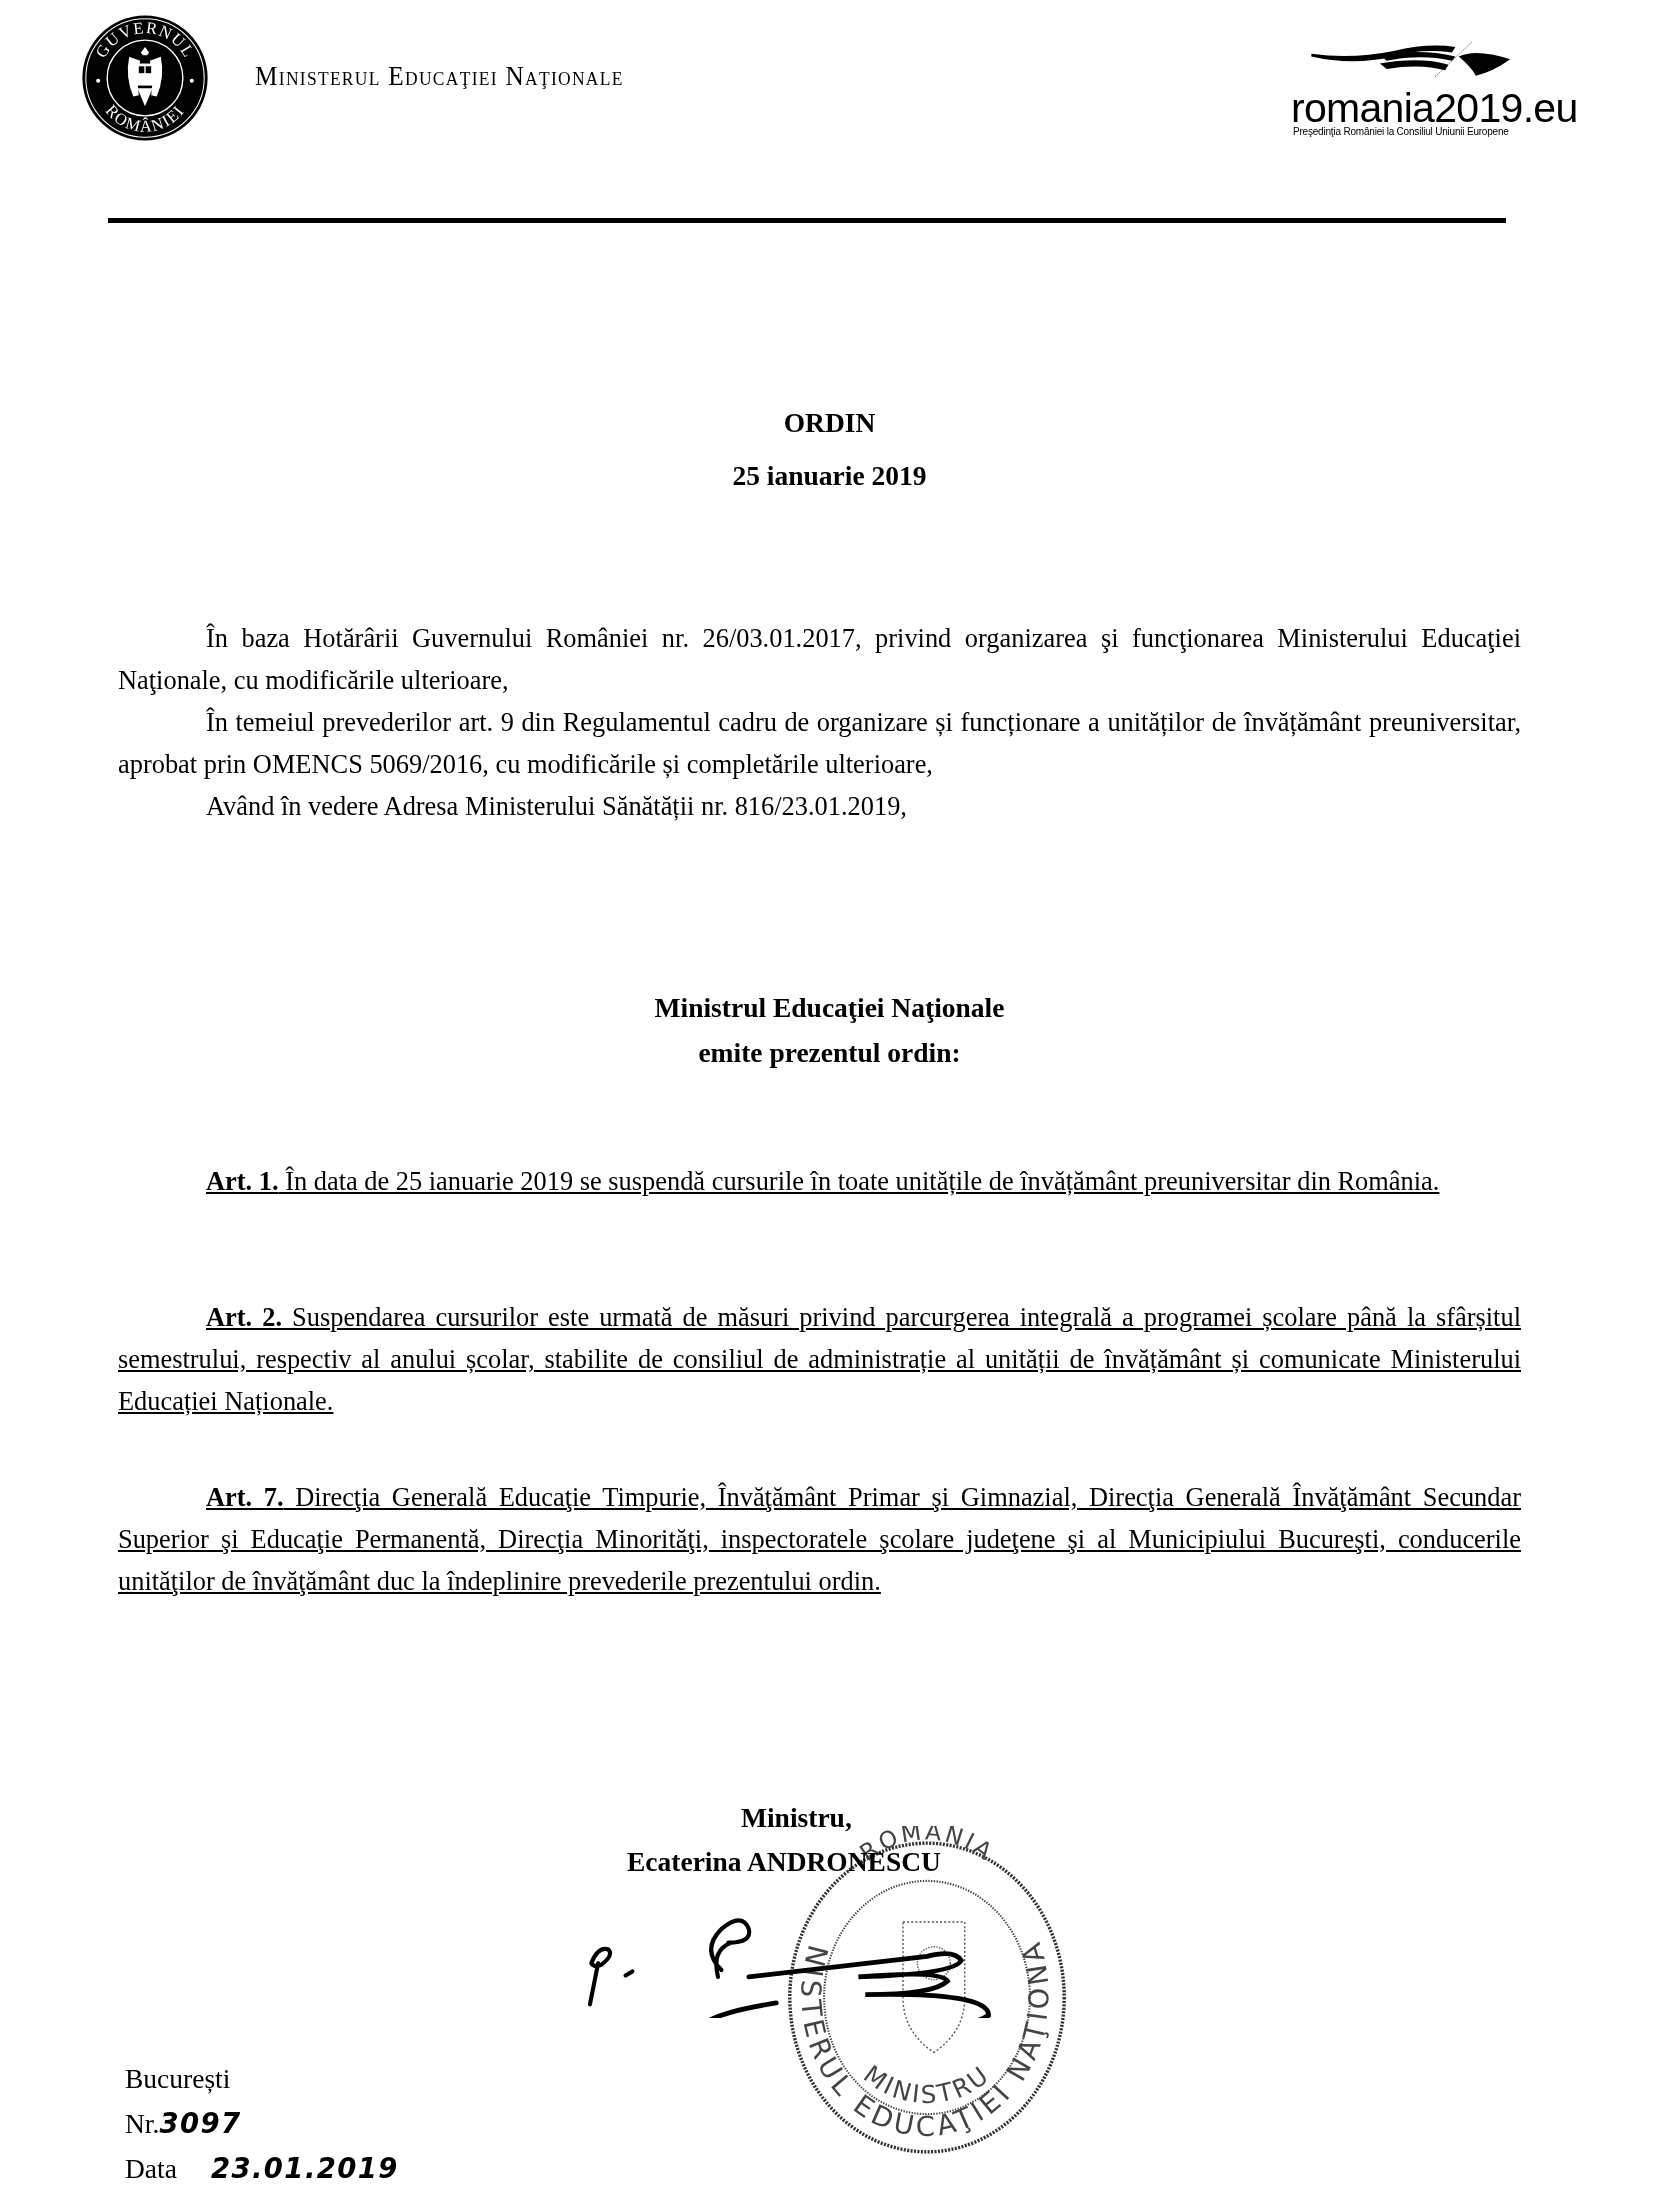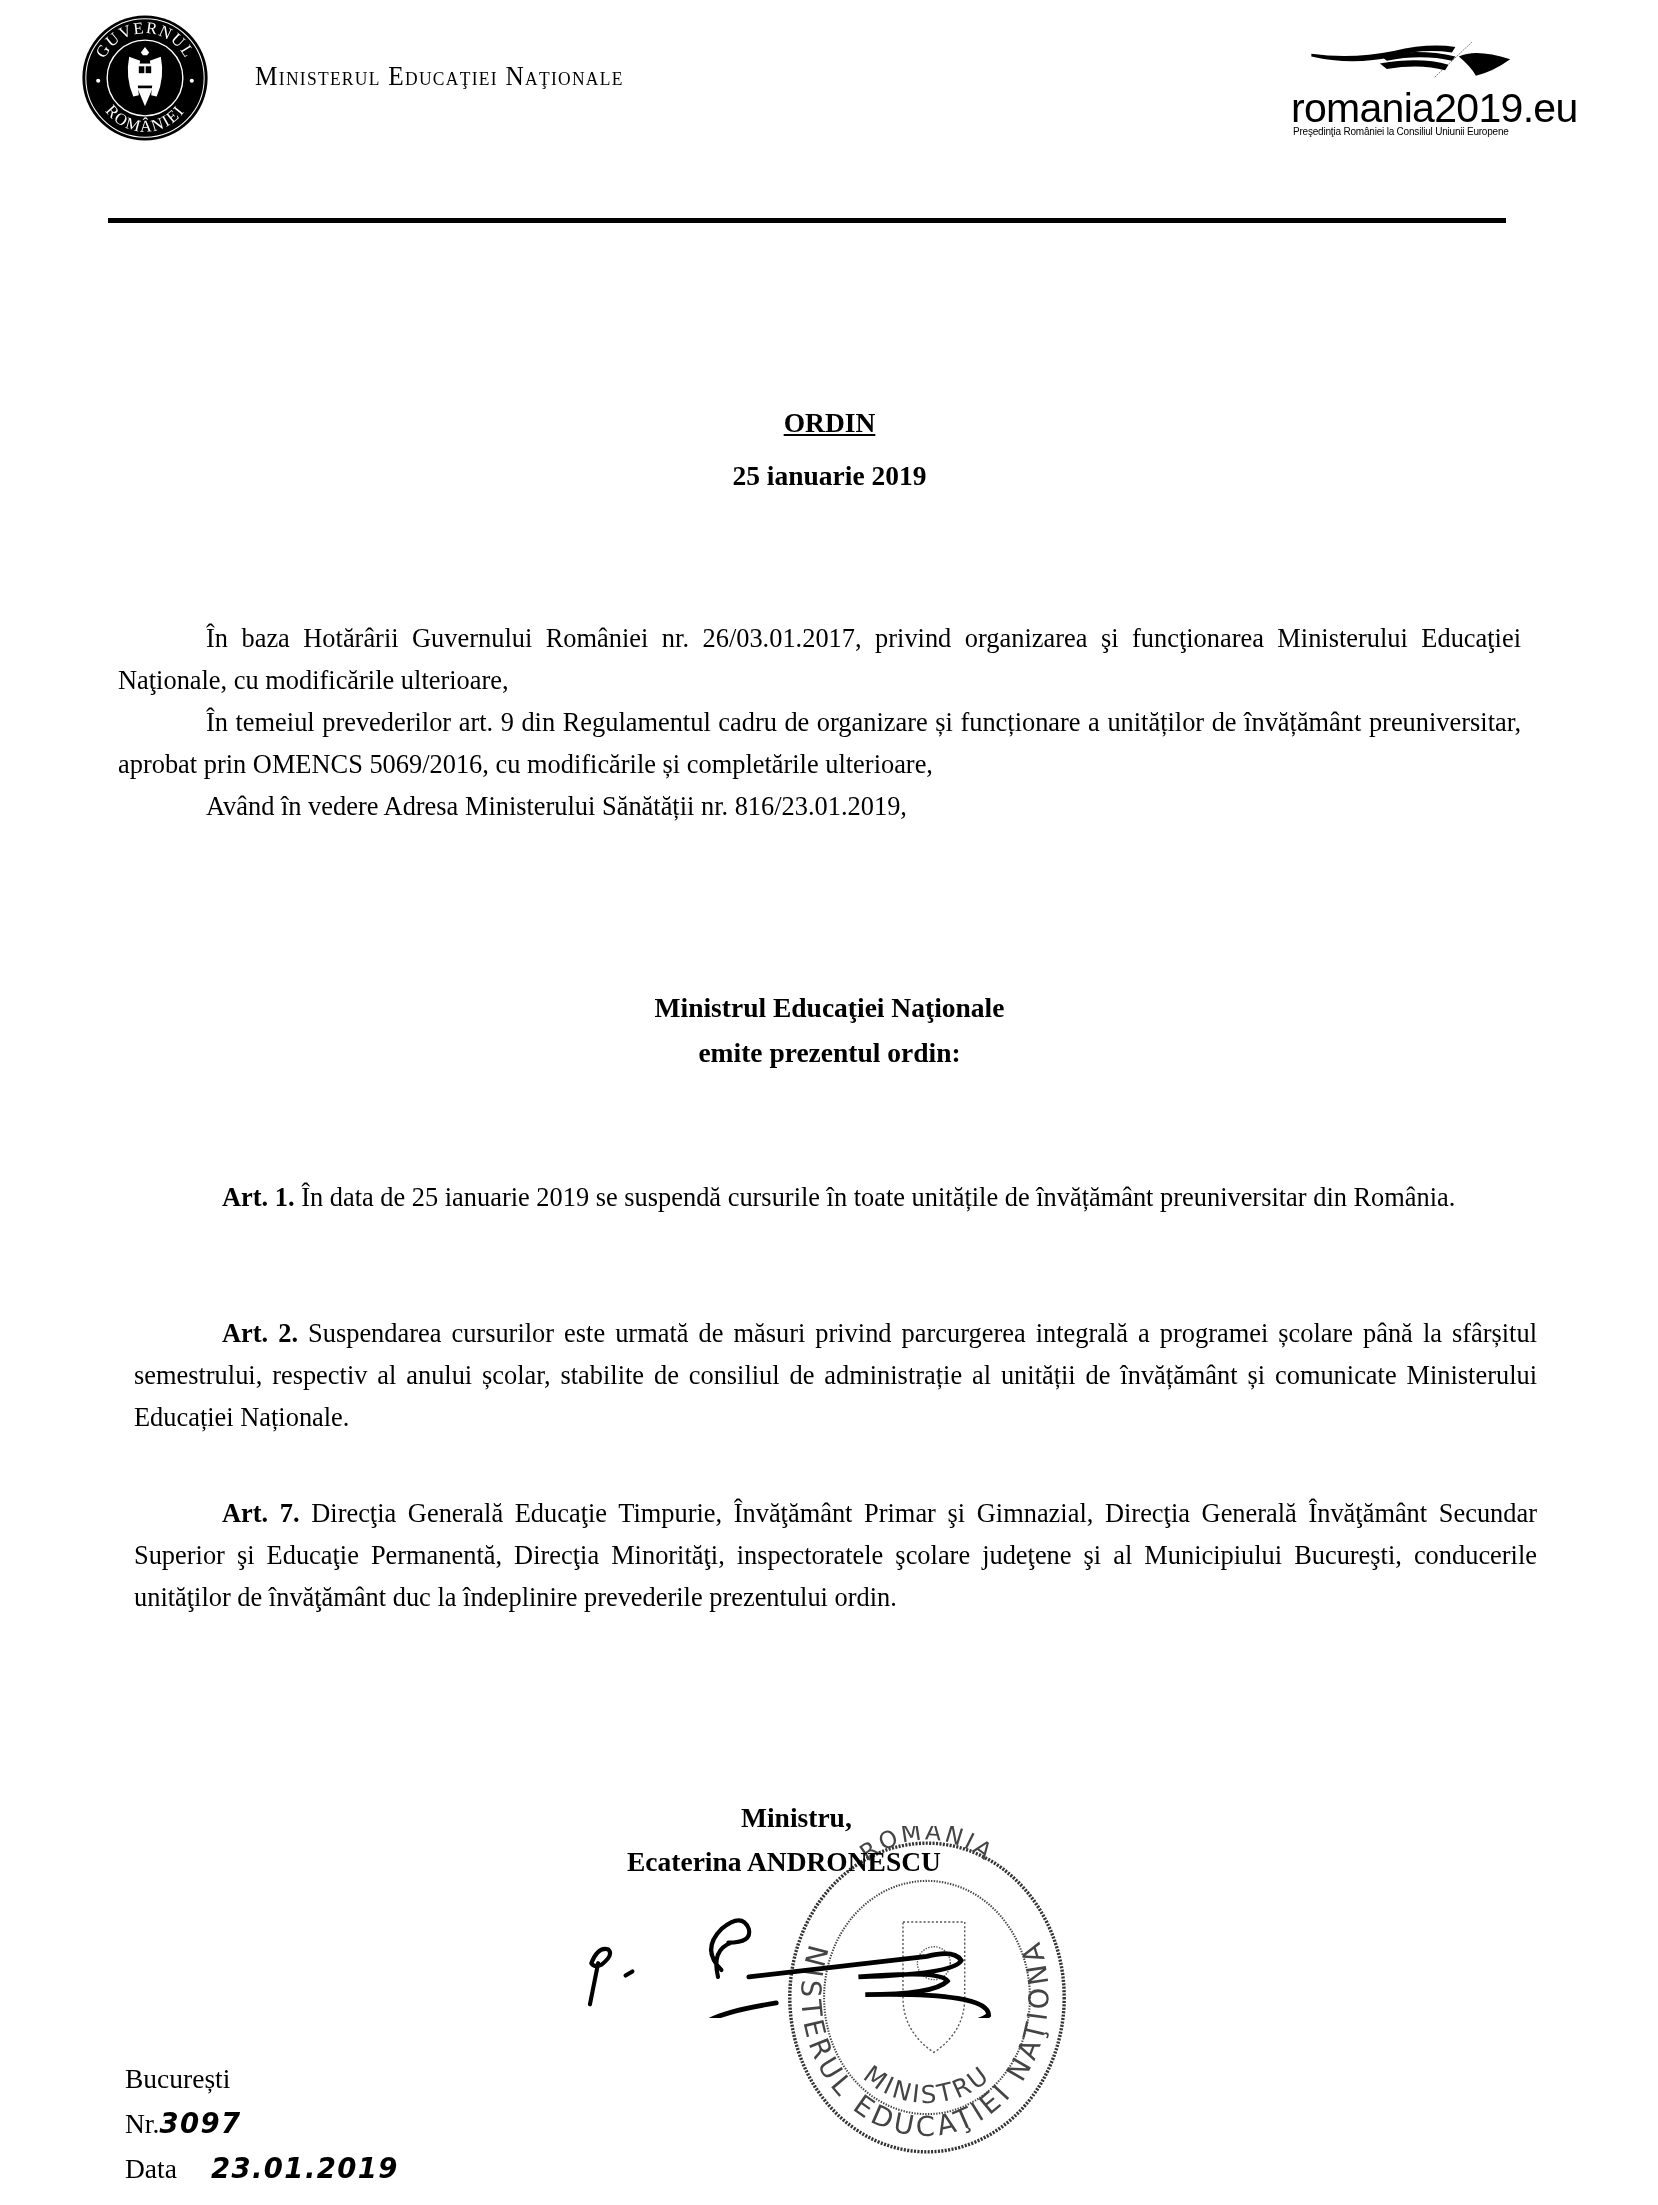--- a/index.html
+++ b/index.html
@@ -22,35 +22,35 @@
     font-size: 41px; letter-spacing: -0.7px; line-height: 1;
   }
   .eu-tagline {
     left: 1293px; top: 126px; font-family: "Liberation Sans", sans-serif;
     font-size: 10px; letter-spacing: -0.2px;
   }
   .header-rule { left: 108px; top: 218px; width: 1398px; height: 4.8px; background: #000; }
 
   
   .title-block { left: 0; top: 395px; width: 1659px; text-align: center; font-weight: bold; }
-  .title-block .t1 { font-size: 27.5px; line-height: 56px; text-decoration: underline; }
+  .title-block .t1 { font-size: 27.5px; line-height: 56px; }
   .title-block .t2 { font-size: 27.5px; line-height: 49px; }
 
   
   .para {
     left: 118px; width: 1403px; font-size: 26.4px; line-height: 42px;
     text-align: justify; text-align-last: left;
   }
   .indent { text-indent: 88px; }
   .preamble { top: 617px; }
   .preamble p { margin: 0; }
 
   .issuer { left: 0; top: 985px; width: 1659px; text-align: center; font-weight: bold; font-size: 27.5px; line-height: 45px; }
 
-  .art { margin: 16px; }
+  .art { margin: 0; text-decoration: underline; }
   .art1 { top: 1160px; }
   .art2 { top: 1296px; }
   .art3 { top: 1476px; }
   .art b { font-weight: bold; }
 
   
   .sign-title { left: 741px; top: 1795px; font-size: 27.5px; font-weight: bold; line-height: 45px; }
   .sign-name { left: 627px; top: 1839px; font-size: 27.5px; font-weight: bold; line-height: 45px; }
   .stamp { left: 769px; top: 1826px; width: 316px; height: 343px; }
   .signature { left: 570px; top: 1881px; width: 481px; height: 137px; }

